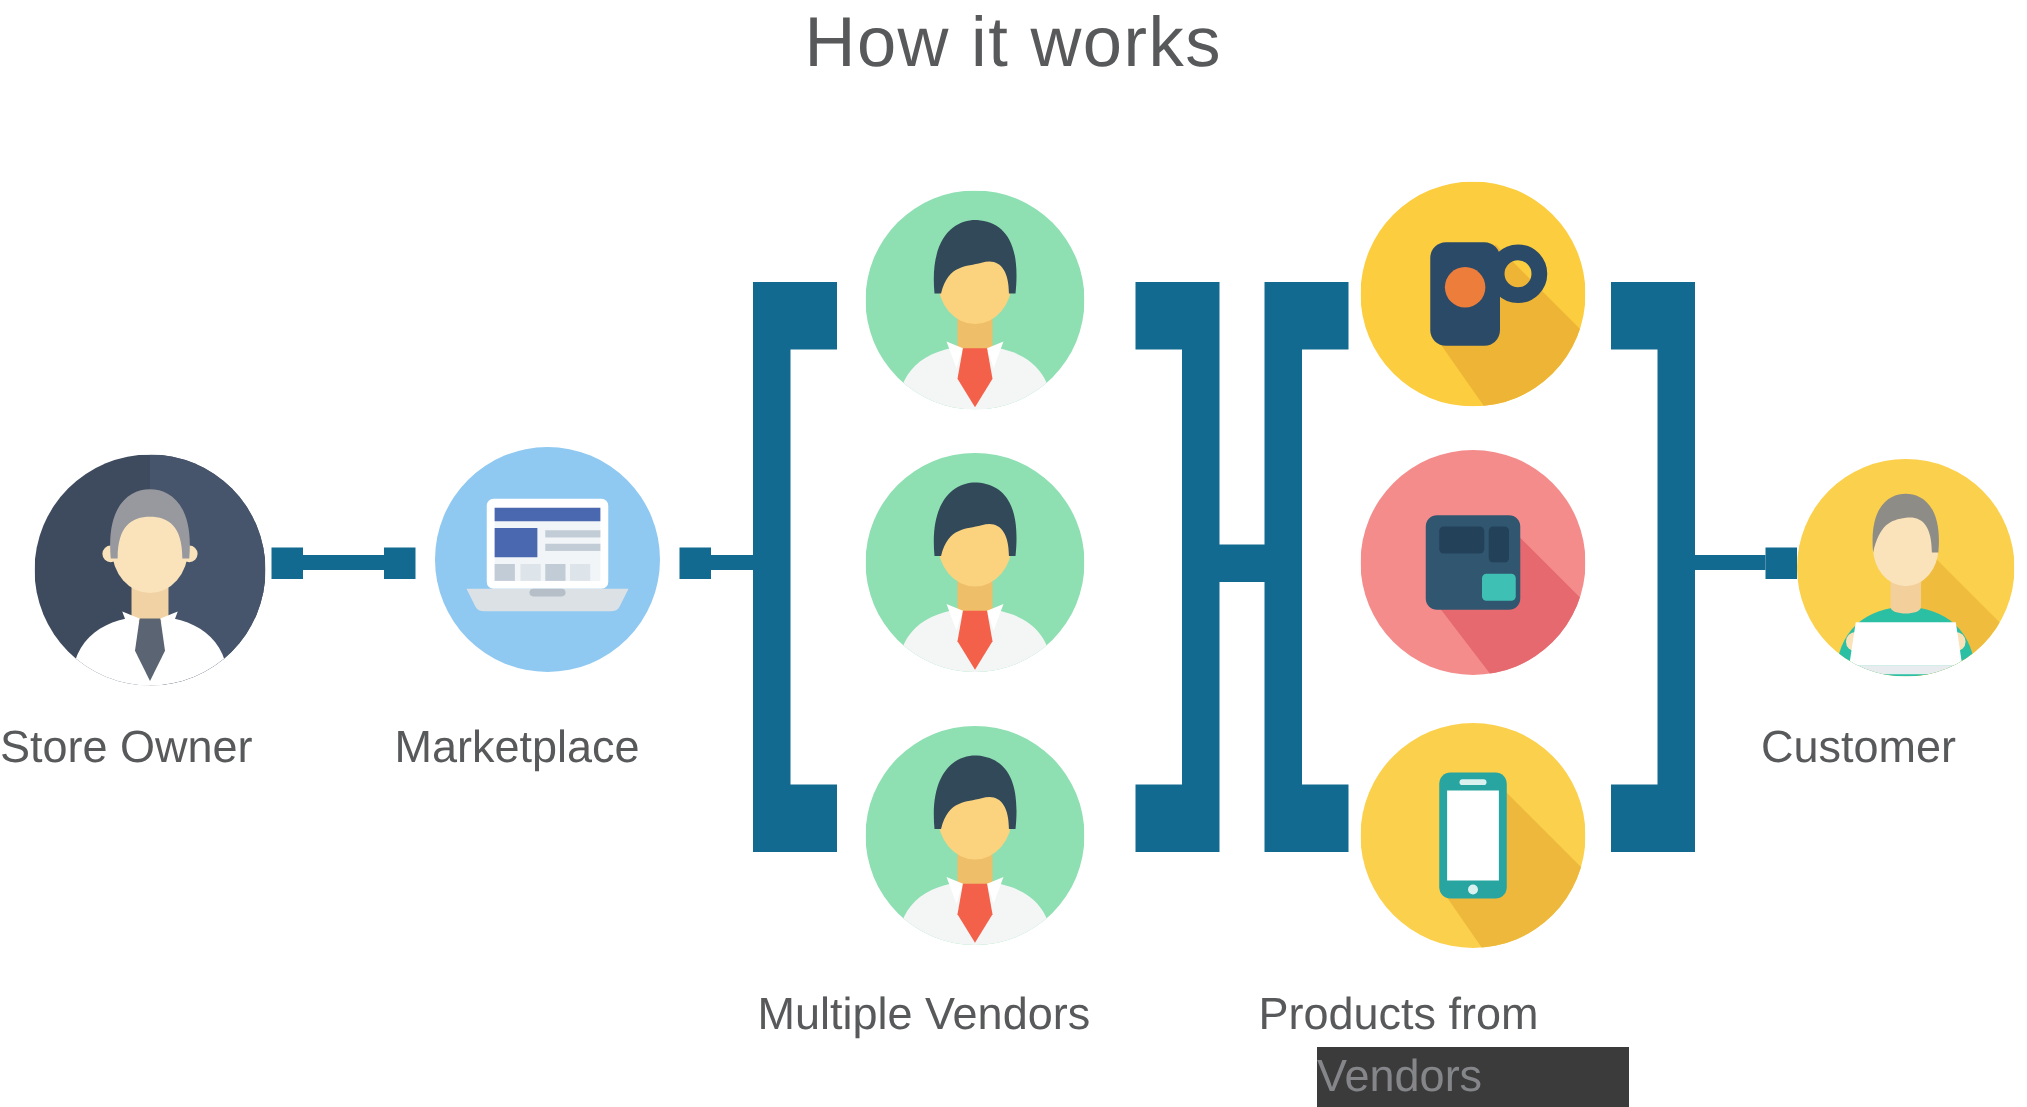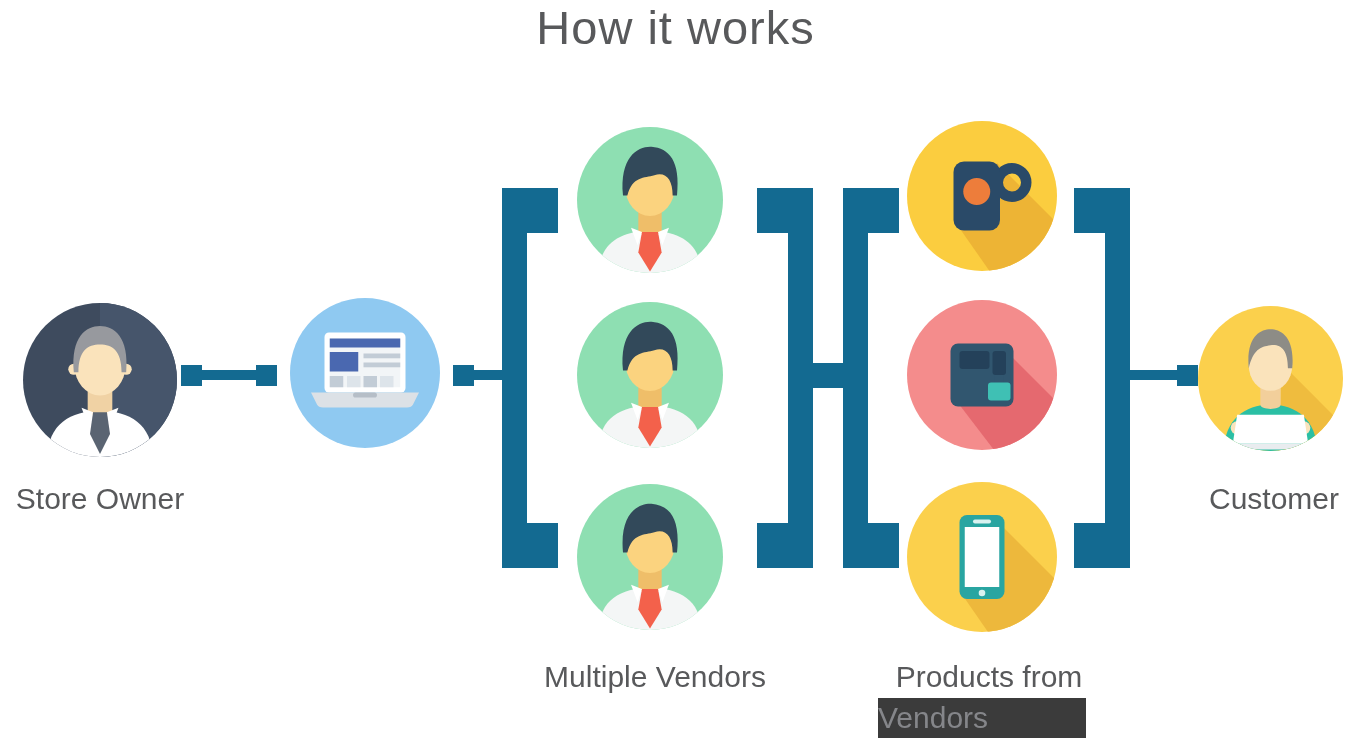--- a/index.html
+++ b/index.html
@@ -12,21 +12,21 @@
   }
   .title{
     position:absolute;top:0;left:0;width:100%;
     margin:0;text-align:center;
     font-size:47px;font-weight:300;letter-spacing:1px;
     color:var(--color-label-text,#58595b);
   }
   .node{position:absolute;border-radius:50%;overflow:hidden;}
   .node svg{display:block;width:100%;height:100%;}
   .label{
-    position:absolute;text-align:center;
+    position:absolute;text-align:left;
     font-size:30px;font-weight:300;
     color:var(--color-label-text,#58595b);
     white-space:nowrap;
   }
   .connector{position:absolute;display:flex;align-items:center;height:22px;}
   .connector .dot{width:21px;height:21px;flex:0 0 auto;background:var(--color-connector,#136a91);}
   .connector .line{flex:1;height:10px;background:var(--color-connector,#136a91);}
   .bracket{position:absolute;width:58px;height:380px;}
   .bracket .bar{position:absolute;top:0;bottom:0;width:25px;background:var(--color-connector,#136a91);}
   .bracket.left .bar{left:0;}
@@ -85,20 +85,21 @@
       <rect x="49" y="37" width="24.5" height="3.2" fill="#C2CCD6"></rect>
       <rect x="49" y="43" width="24.5" height="3.2" fill="#C2CCD6"></rect>
       <rect x="26.5" y="52" width="9" height="7.5" fill="#C2CCD6"></rect>
       <rect x="38" y="52" width="9" height="7.5" fill="#DDE4EA"></rect>
       <rect x="49" y="52" width="9" height="7.5" fill="#C2CCD6"></rect>
       <rect x="60" y="52" width="9" height="7.5" fill="#DDE4EA"></rect>
       <path d="M14 63 H86 L82 71 Q81 73 78 73 H22 Q19 73 18 71 Z" fill="#DCE1E6"></path>
       <rect x="42" y="63" width="16" height="3.4" rx="1.7" fill="#B6BEC7"></rect>
     </svg>
   </div>
+  <div class="label" style="left:263px;top:482px;width:200px;">Marketplace</div>
 
   <div class="connector" style="left:453px;top:364px;width:49px;">
     <span class="dot"></span>
     <span class="line"></span>
   </div>
 
   <div class="bracket left" style="left:502px;top:188px;">
     <span class="bar"></span>
     <span class="stub top"></span>
     <span class="stub bottom"></span>

